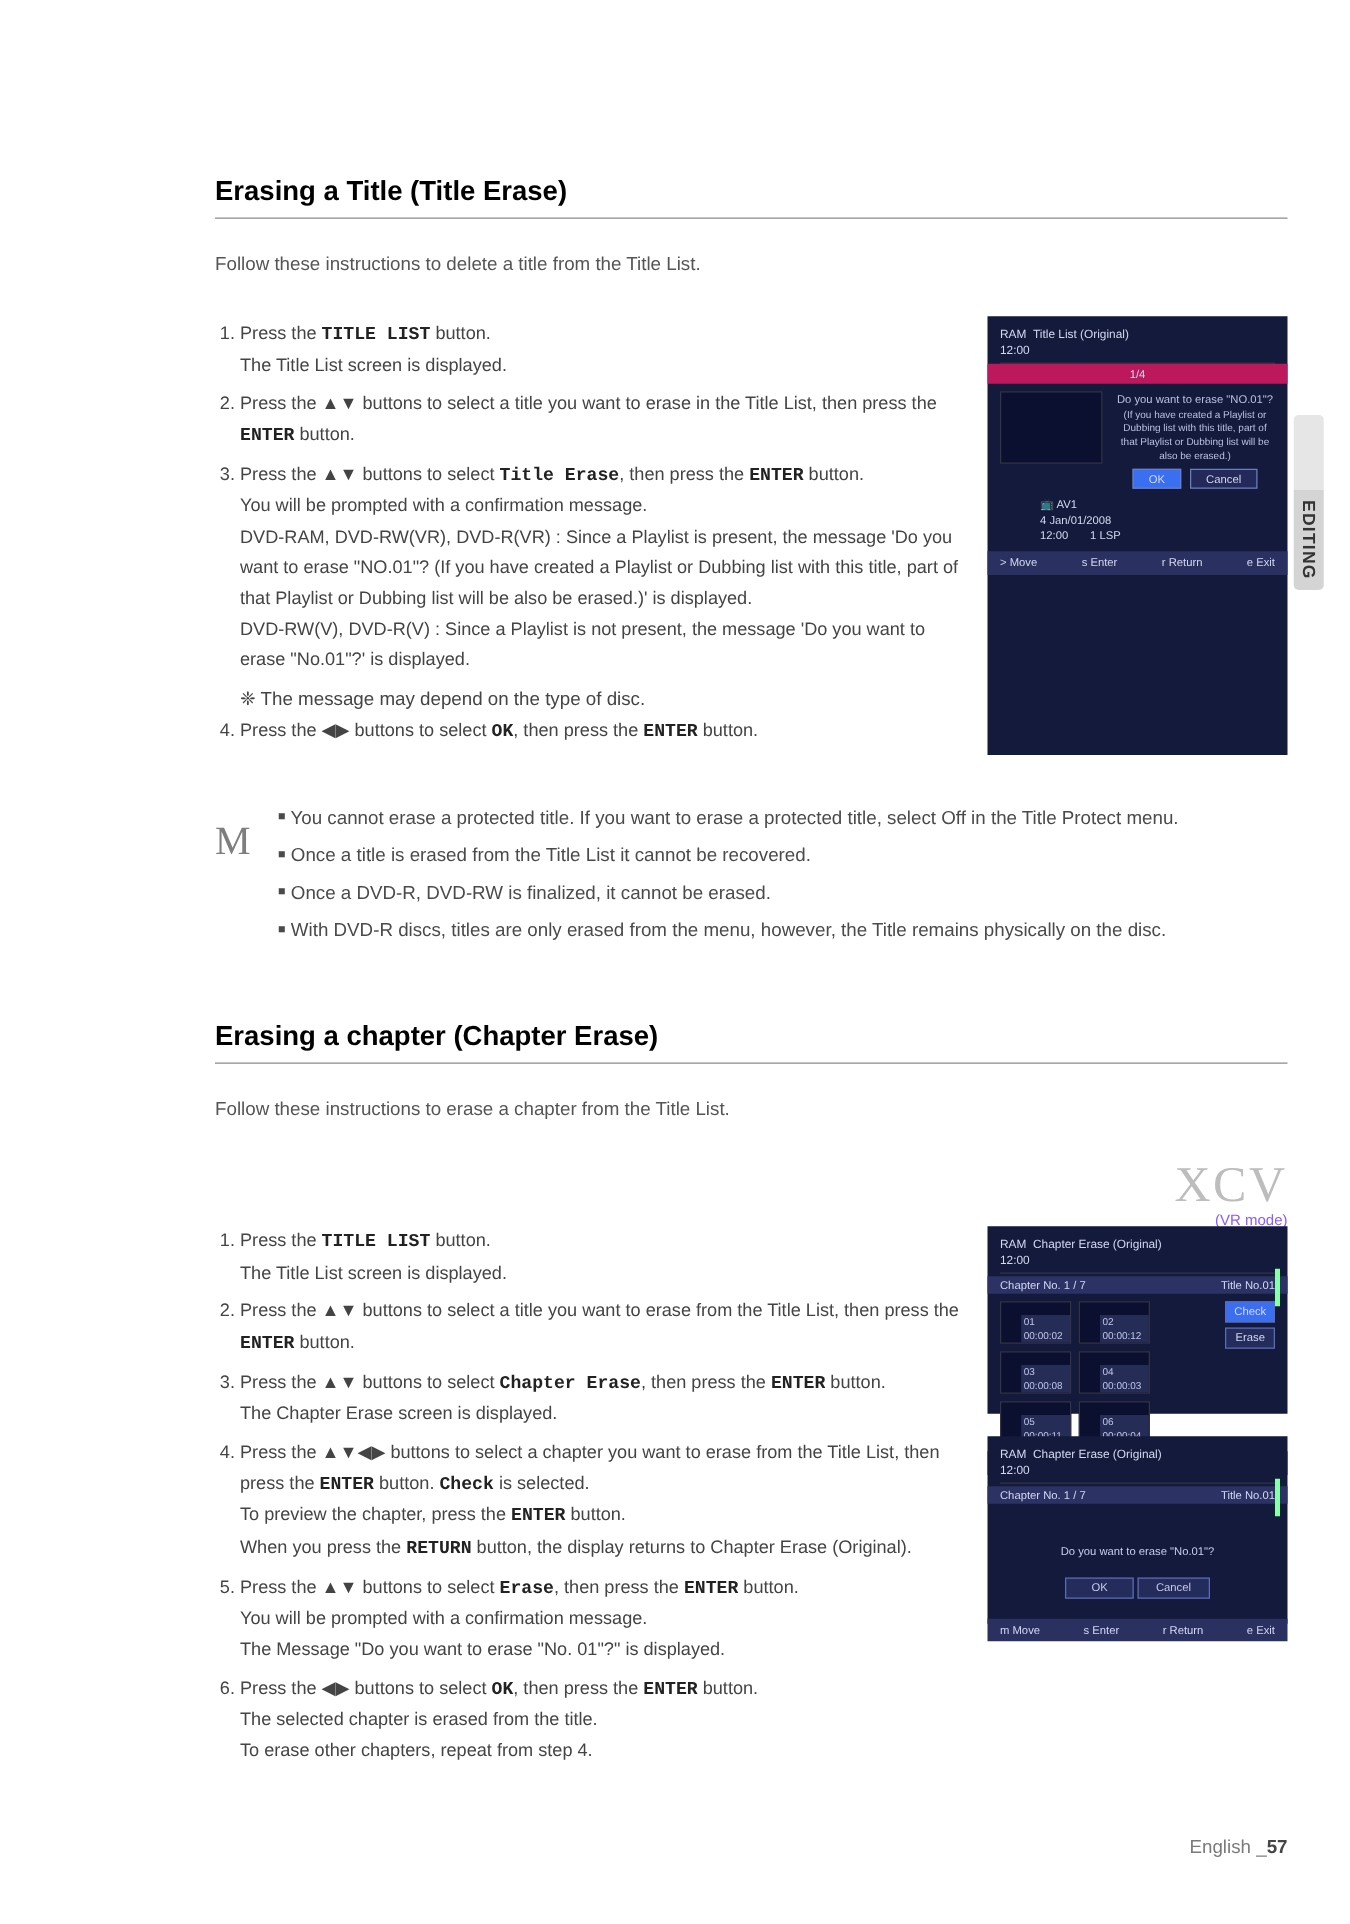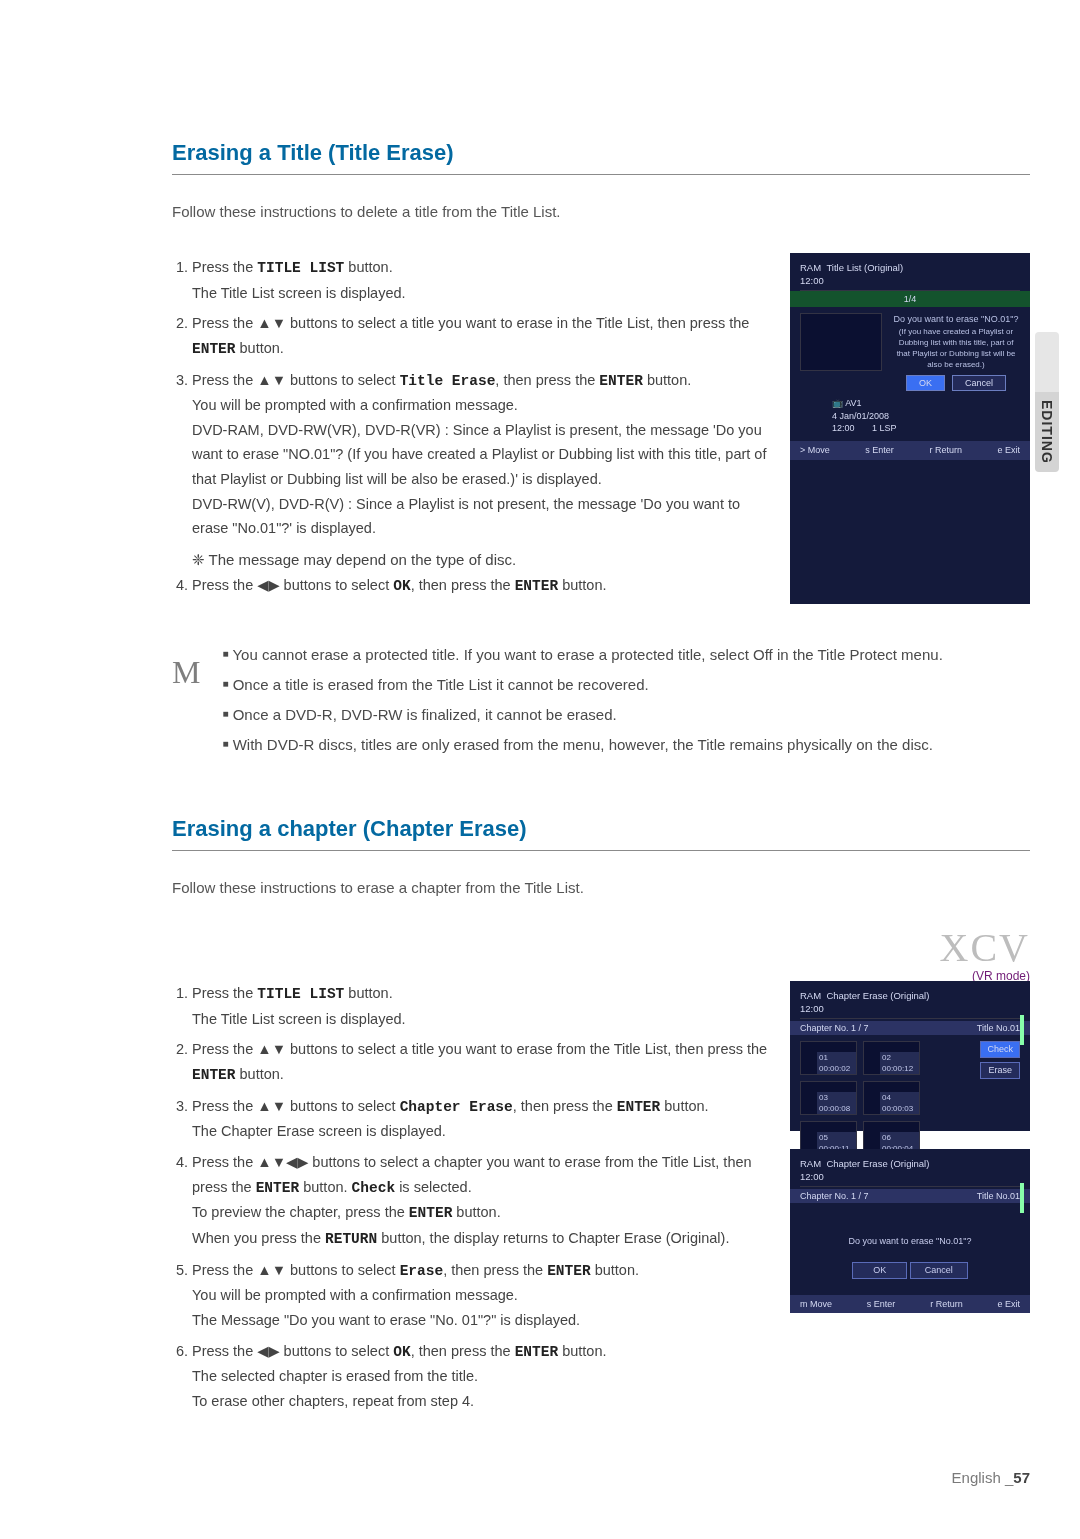--- a/index.html
+++ b/index.html
@@ -10,21 +10,21 @@
     font-family: Arial, Helvetica, sans-serif;
     color: #333;
   }
   .page {
     padding: 140px 50px 60px 172px;
     box-sizing: border-box;
   }
   h2 {
     font-size: 22px;
     font-weight: bold;
-    color: #0369a1;
+    color: #000000;
     margin: 0 0 4px 0;
   }
   .hr {
     border: none;
     border-top: 1px solid #8b8b8b;
     margin: 8px 0 28px 0;
   }
   .intro {
     font-size: 15px;
     color: #555;
@@ -34,21 +34,21 @@
     text-align: right;
     font-family: serif;
     font-size: 40px;
     color: #bdbdbd;
     letter-spacing: 2px;
     margin-bottom: -40px;
   }
   .subtext {
     text-align: right;
     font-size: 12px;
-    color: #701a75;
+    color: #8b5cf6;
   }
   .row {
     display: flex;
     gap: 16px;
   }
   .col-text {
     flex: 1;
     font-size: 14.5px;
     color: #444;
     line-height: 1.7;
@@ -87,21 +87,21 @@
   .shot-head {
     display: flex;
     justify-content: space-between;
     border-bottom: 1px solid #334;
     padding-bottom: 2px;
     margin-bottom: 6px;
     font-size: 9.5px;
     flex-direction: column;
   }
   .shot-count {
-    background:#14532d;
+    background:#be185d;
     text-align:center;
     margin: -6px -10px 6px -10px;
     padding:2px 10px;
     font-size:9px;
   }
   .shot-body {
     display:flex;
     gap:10px;
   }
   .shot-thumb {

